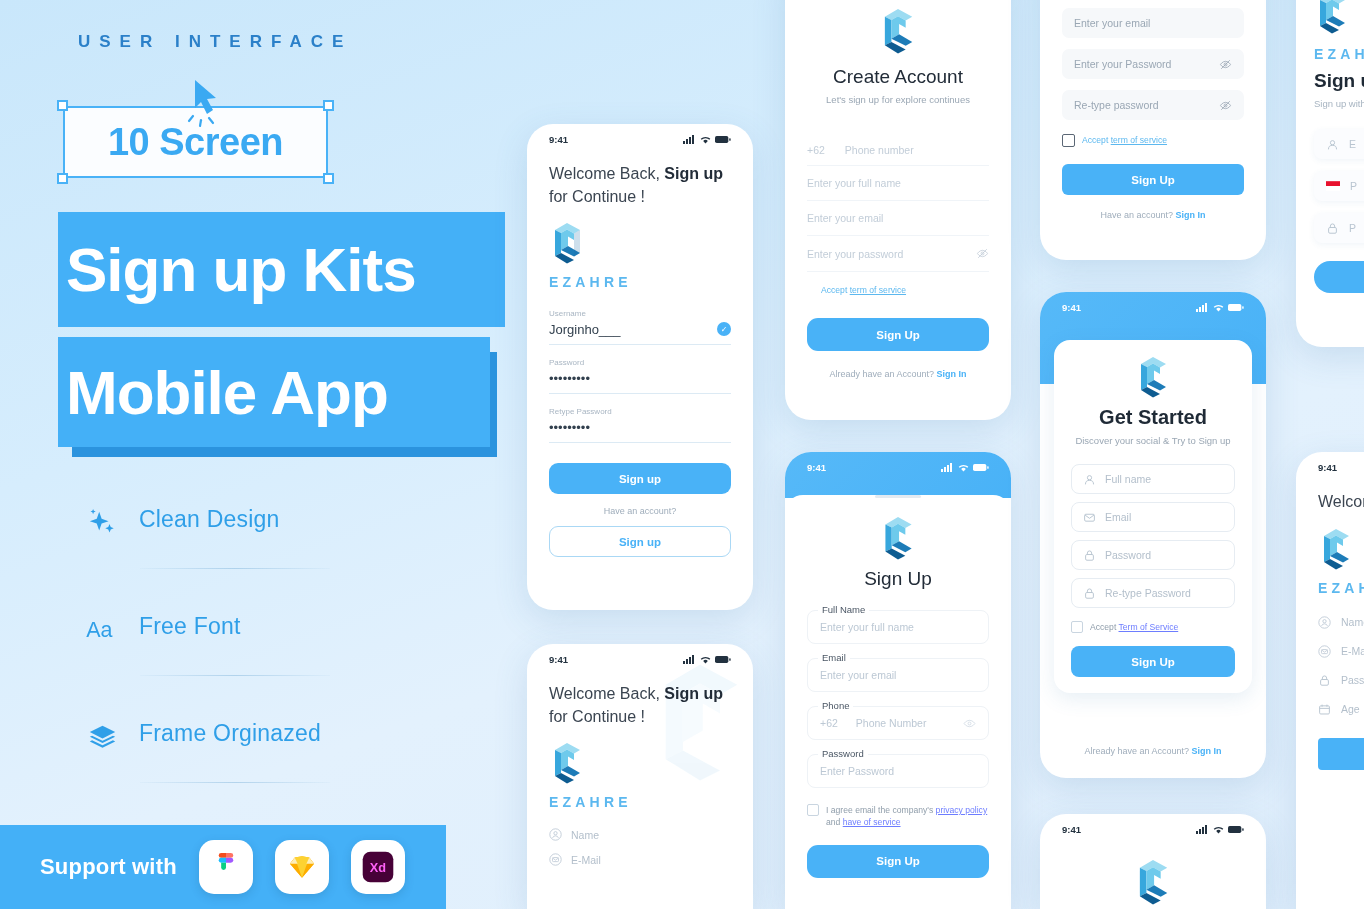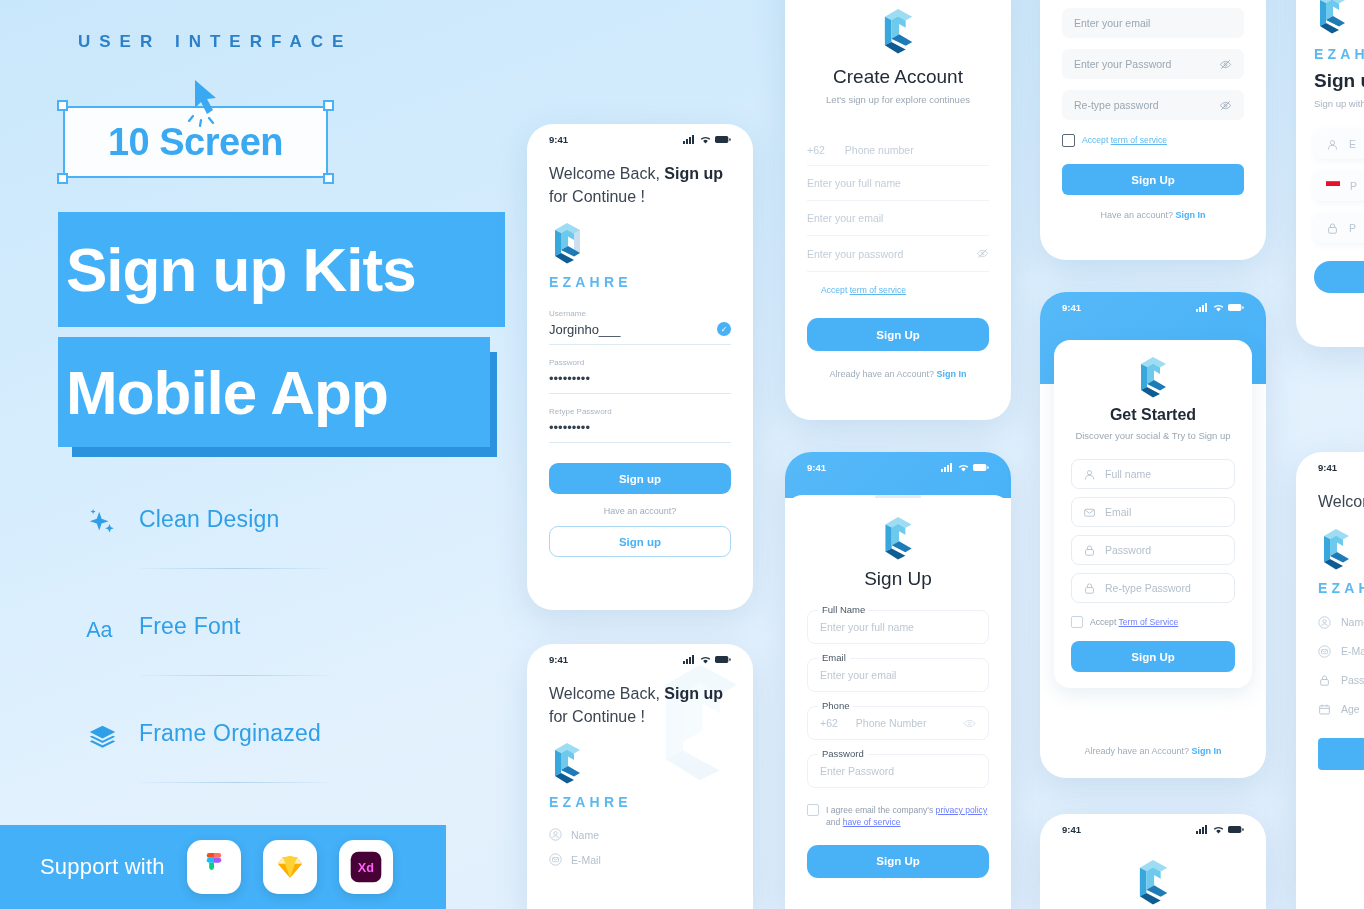--- a/index.html
+++ b/index.html
@@ -68,21 +68,21 @@
   .feature .fline {
     position: absolute; left: 55px; top: 78px; width: 190px; height: 1px;
     background: linear-gradient(90deg, rgba(120,175,215,0.05), rgba(120,175,215,0.45), rgba(120,175,215,0.05));
   }
 
   
   .support {
     position: absolute; left: 0; top: 825px; width: 446px; height: 84px;
     background: #44b0f7; display: flex; align-items: center; padding-left: 40px; gap: 22px;
   }
-  .support .slabel { font-size: 22px; font-weight: 400; color: #ffffff; letter-spacing: 0.2px; }
+  .support .slabel { font-size: 22px; font-weight: 700; color: #ffffff; letter-spacing: 0.2px; }
   .applogo {
     width: 54px; height: 54px; border-radius: 15px; background: #ffffff;
     display: flex; align-items: center; justify-content: center;
     box-shadow: 0 3px 10px rgba(20,70,110,.18);
   }
 
   
   .phone {
     position: absolute; background: #ffffff; border-radius: 26px;
     box-shadow: 0 10px 34px rgba(60,120,170,.16);
@@ -160,21 +160,21 @@
   .terms { font-size: 8.6px; color: #8f9daa; line-height: 1.45; }
   .terms u { color: #6d7dff; }
   .terms .t-blue { color: #5cb8ef; text-decoration: underline; }
 
   .bluehead {
     background: linear-gradient(135deg, #56b9f8, #49b2f7);
     height: 92px; position: relative;
   }
 
   .title-xl { font-size: 19px; font-weight: 400; color: #222c38; text-align: center; }
-  .title-lg { font-size: 16px; font-weight: 700; color: #1f2a36; text-align: center; }
+  .title-lg { font-size: 20px; font-weight: 700; color: #1f2a36; text-align: center; }
   .sub-sm { font-size: 9.5px; color: #9aa7b4; text-align: center; }
 
   .logo-wm {
     position: absolute; opacity: .30; pointer-events: none;
   }
 </style>
 </head>
 <body>
 
 <div class="promo">

